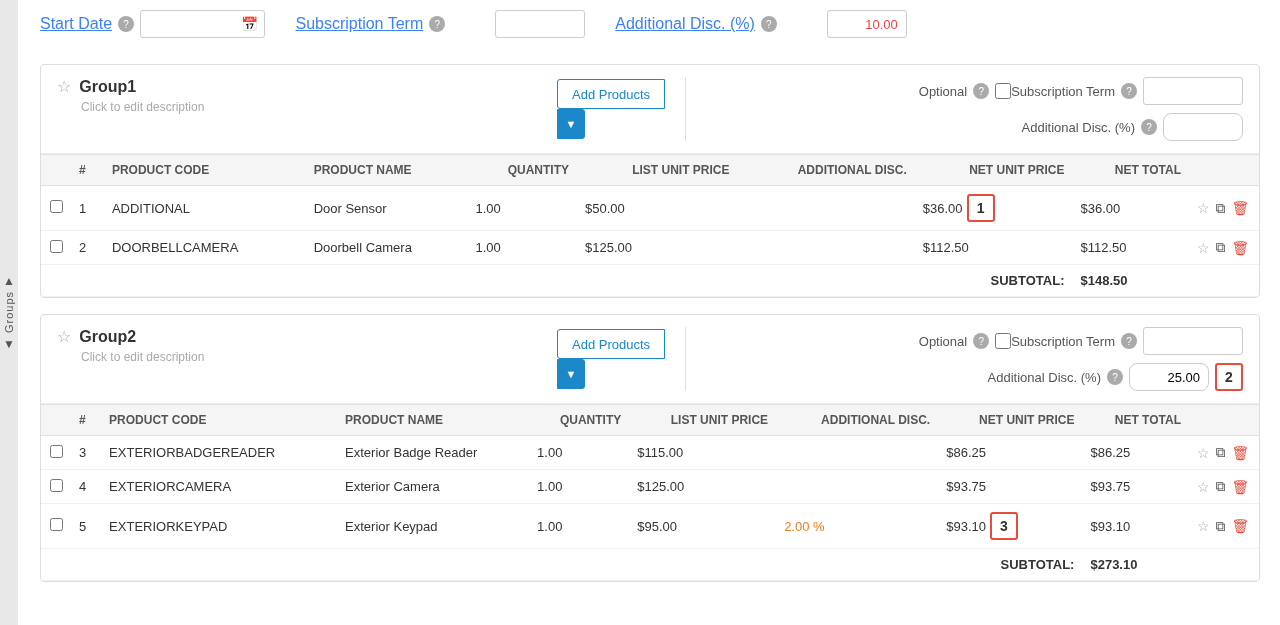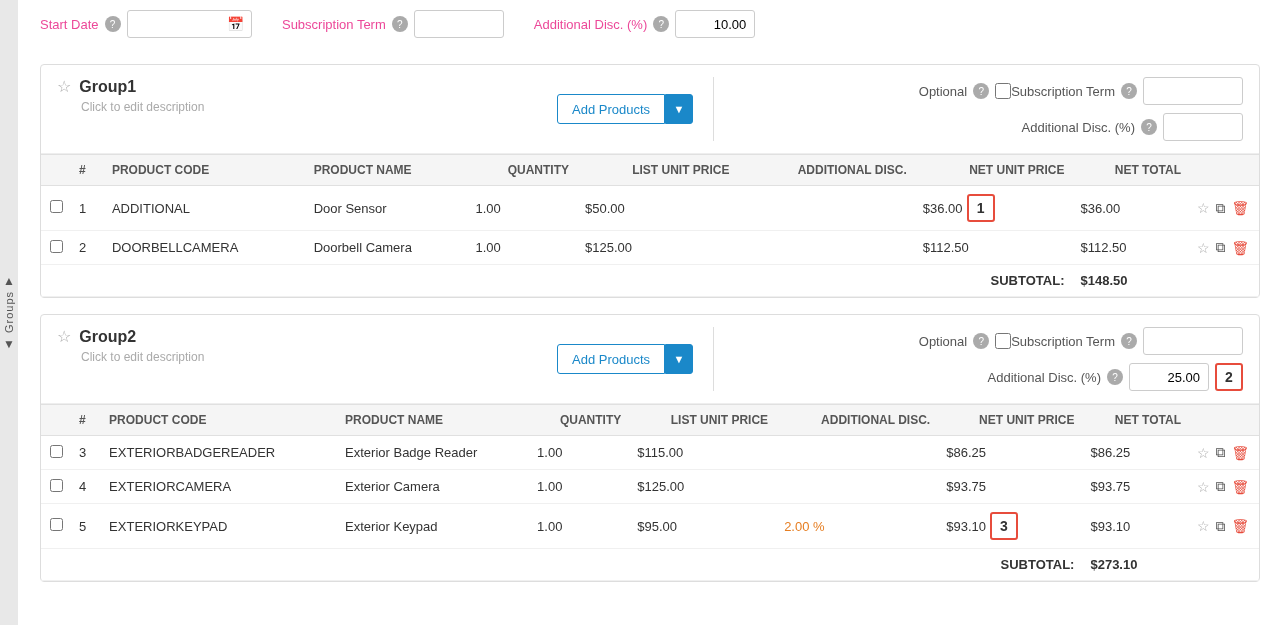--- a/index.html
+++ b/index.html
@@ -21,42 +21,44 @@
       gap: 30px;
       margin-bottom: 16px;
       padding-bottom: 10px;
     }
     .field-group {
       display: flex;
       align-items: center;
       gap: 6px;
     }
     .field-label {
-      color: #ec4899;
-      font-size: 13px;
+      color: #3b82f6;
+      font-size: 16px;
+      text-decoration: underline;
     }
     .help-icon {
       display: inline-flex;
       align-items: center;
       justify-content: center;
       width: 16px;
       height: 16px;
       border-radius: 50%;
       background: #aaa;
       color: #fff;
       font-size: 10px;
       cursor: pointer;
     }
     .text-input {
       border: 1px solid #ccc;
       border-radius: 3px;
       padding: 4px 8px;
       font-size: 13px;
       height: 28px;
-      color: #000000;
+      color: #ef4444;
+      margin-left: 44px;
     }
     .date-input-wrapper {
       display: flex;
       align-items: center;
       border: 1px solid #ccc;
       border-radius: 3px;
       height: 28px;
       padding: 0 6px;
       gap: 4px;
       background: #fff;
@@ -100,20 +102,21 @@
       color: #333;
     }
     .group-desc {
       font-size: 12px;
       color: #aaa;
       cursor: pointer;
       margin-left: 24px;
     }
     .add-products-btn-group {
       display: flex;
+      flex-direction: column;
     }
     .add-products-btn {
       background: #fff;
       border: 1px solid #1a88c9;
       color: #1a88c9;
       padding: 5px 14px;
       font-size: 13px;
       border-radius: 3px 0 0 3px;
       cursor: pointer;
       height: 30px;
@@ -145,21 +148,21 @@
       color: #555;
       font-size: 13px;
     }
     .checkbox {
       width: 16px;
       height: 16px;
       cursor: pointer;
     }
     .disc-input {
       border: 1px solid #ccc;
-      border-radius: 3px;
+      border-radius: 8px;
       padding: 4px 8px;
       font-size: 13px;
       height: 28px;
       width: 90px;
       text-align: right;
     }
     .sub-term-input {
       border: 1px solid #ccc;
       border-radius: 3px;
       padding: 4px 8px;

